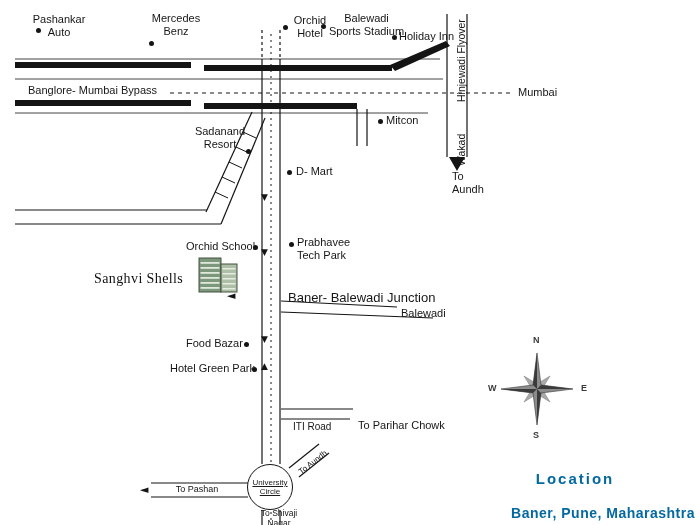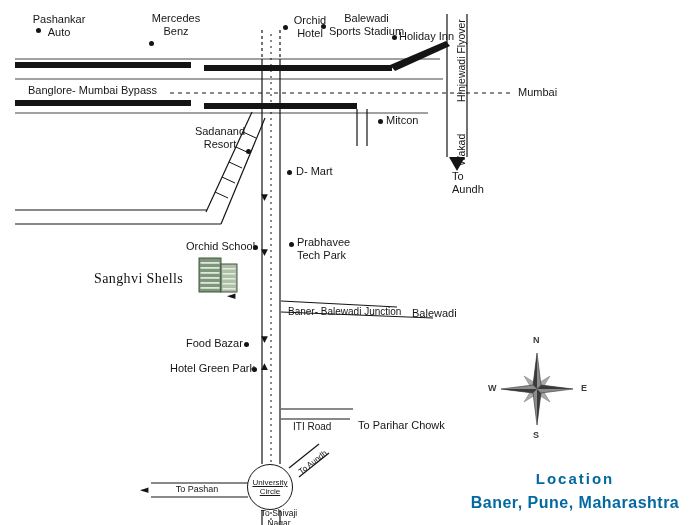--- a/index.html
+++ b/index.html
@@ -12,21 +12,21 @@
   .ctr { text-align:center; }
   .dot { position:absolute; width:5px; height:5px; background:#141414; border-radius:50%; }
   .vtxt { position:absolute; transform:rotate(-90deg); transform-origin:0 0; font-size:10.5px; white-space:nowrap; color:#161616; }
   .arrow { position:absolute; font-family:"DejaVu Sans",sans-serif; color:#141414; font-size:9px; line-height:1; }
   .circle { position:absolute; left:247px; top:464px; width:46px; height:46px; border:1.4px solid #141414; border-radius:50%;
             background:#fff; display:flex; align-items:center; justify-content:center; text-align:center;
             font-size:8px; line-height:1.15; z-index:3;text-decoration:underline; }
   .project-name { position:absolute; left:94px; top:271px; font-family:"Liberation Serif",serif; font-size:14px; letter-spacing:0.4px; color:#111; }
   .title { position:absolute; left:455px; top:470px; width:240px; text-align:center; font-weight:bold; color:#0369a1; }
   .title .t1 { font-size:15px; letter-spacing:2px; }
-  .title .t2 { font-size:16px; letter-spacing:0.5px; margin-top:7px; }
+  .title .t2 { font-size:14px; letter-spacing:0.5px; margin-top:18px;text-align:right; }
   .nesw { position:absolute; font-size:9px; font-weight:bold; color:#3a3a3a; }
   .bldg { position:absolute; left:196px; top:256px; }
   .small9 { font-size:9px; }
   .small10 { font-size:10px; }
   .small85 { font-size:8.5px; }
   .rot-aundh { position:absolute; left:297px; top:469px; transform:rotate(-38deg); transform-origin:0 0;
                font-size:8px; white-space:nowrap; color:#161616; }
 </style>
 </head>
 <body>
@@ -147,22 +147,22 @@
   <div class="lbl" style="left:186px;top:240px">Orchid School</div>
   <div class="lbl wrap" style="left:297px;top:236px;width:60px">Prabhavee Tech Park</div>
   <div class="lbl" style="left:186px;top:337px">Food Bazar</div>
   <div class="lbl" style="left:170px;top:362px">Hotel Green Park</div>
 
   <div class="lbl" style="left:28px;top:84px">Banglore- Mumbai Bypass</div>
   <div class="lbl" style="left:518px;top:86px">Mumbai</div>
   <div class="vtxt" style="left:455px;top:102px">Hinjewadi Flyover</div>
   <div class="vtxt" style="left:455px;top:166px">Wakad</div>
   <div class="lbl wrap" style="left:452px;top:170px;width:40px">To Aundh</div>
-  <div class="lbl" style="left:288px;top:306px;font-size:10px">Baner- Balewadi Junction</div>
-  <div class="lbl" style="left:412px;top:307px">Balewadi</div>
+  <div class="lbl" style="left:288px;top:290px;font-size:13px">Baner- Balewadi Junction</div>
+  <div class="lbl" style="left:401px;top:307px">Balewadi</div>
   <div class="lbl small10" style="left:293px;top:421px">ITI Road</div>
   <div class="lbl" style="left:358px;top:419px">To Parihar Chowk</div>
   <div class="lbl small9 ctr wrap" style="left:168px;top:484px;width:58px">To Pashan</div>
   <div class="rot-aundh">To Aundh</div>
   <div class="lbl small85 ctr wrap" style="left:257px;top:508px;width:44px">To Shivaji Nagar</div>
 
   <div class="circle">
     <span>University Circle</span>
   </div>
 

